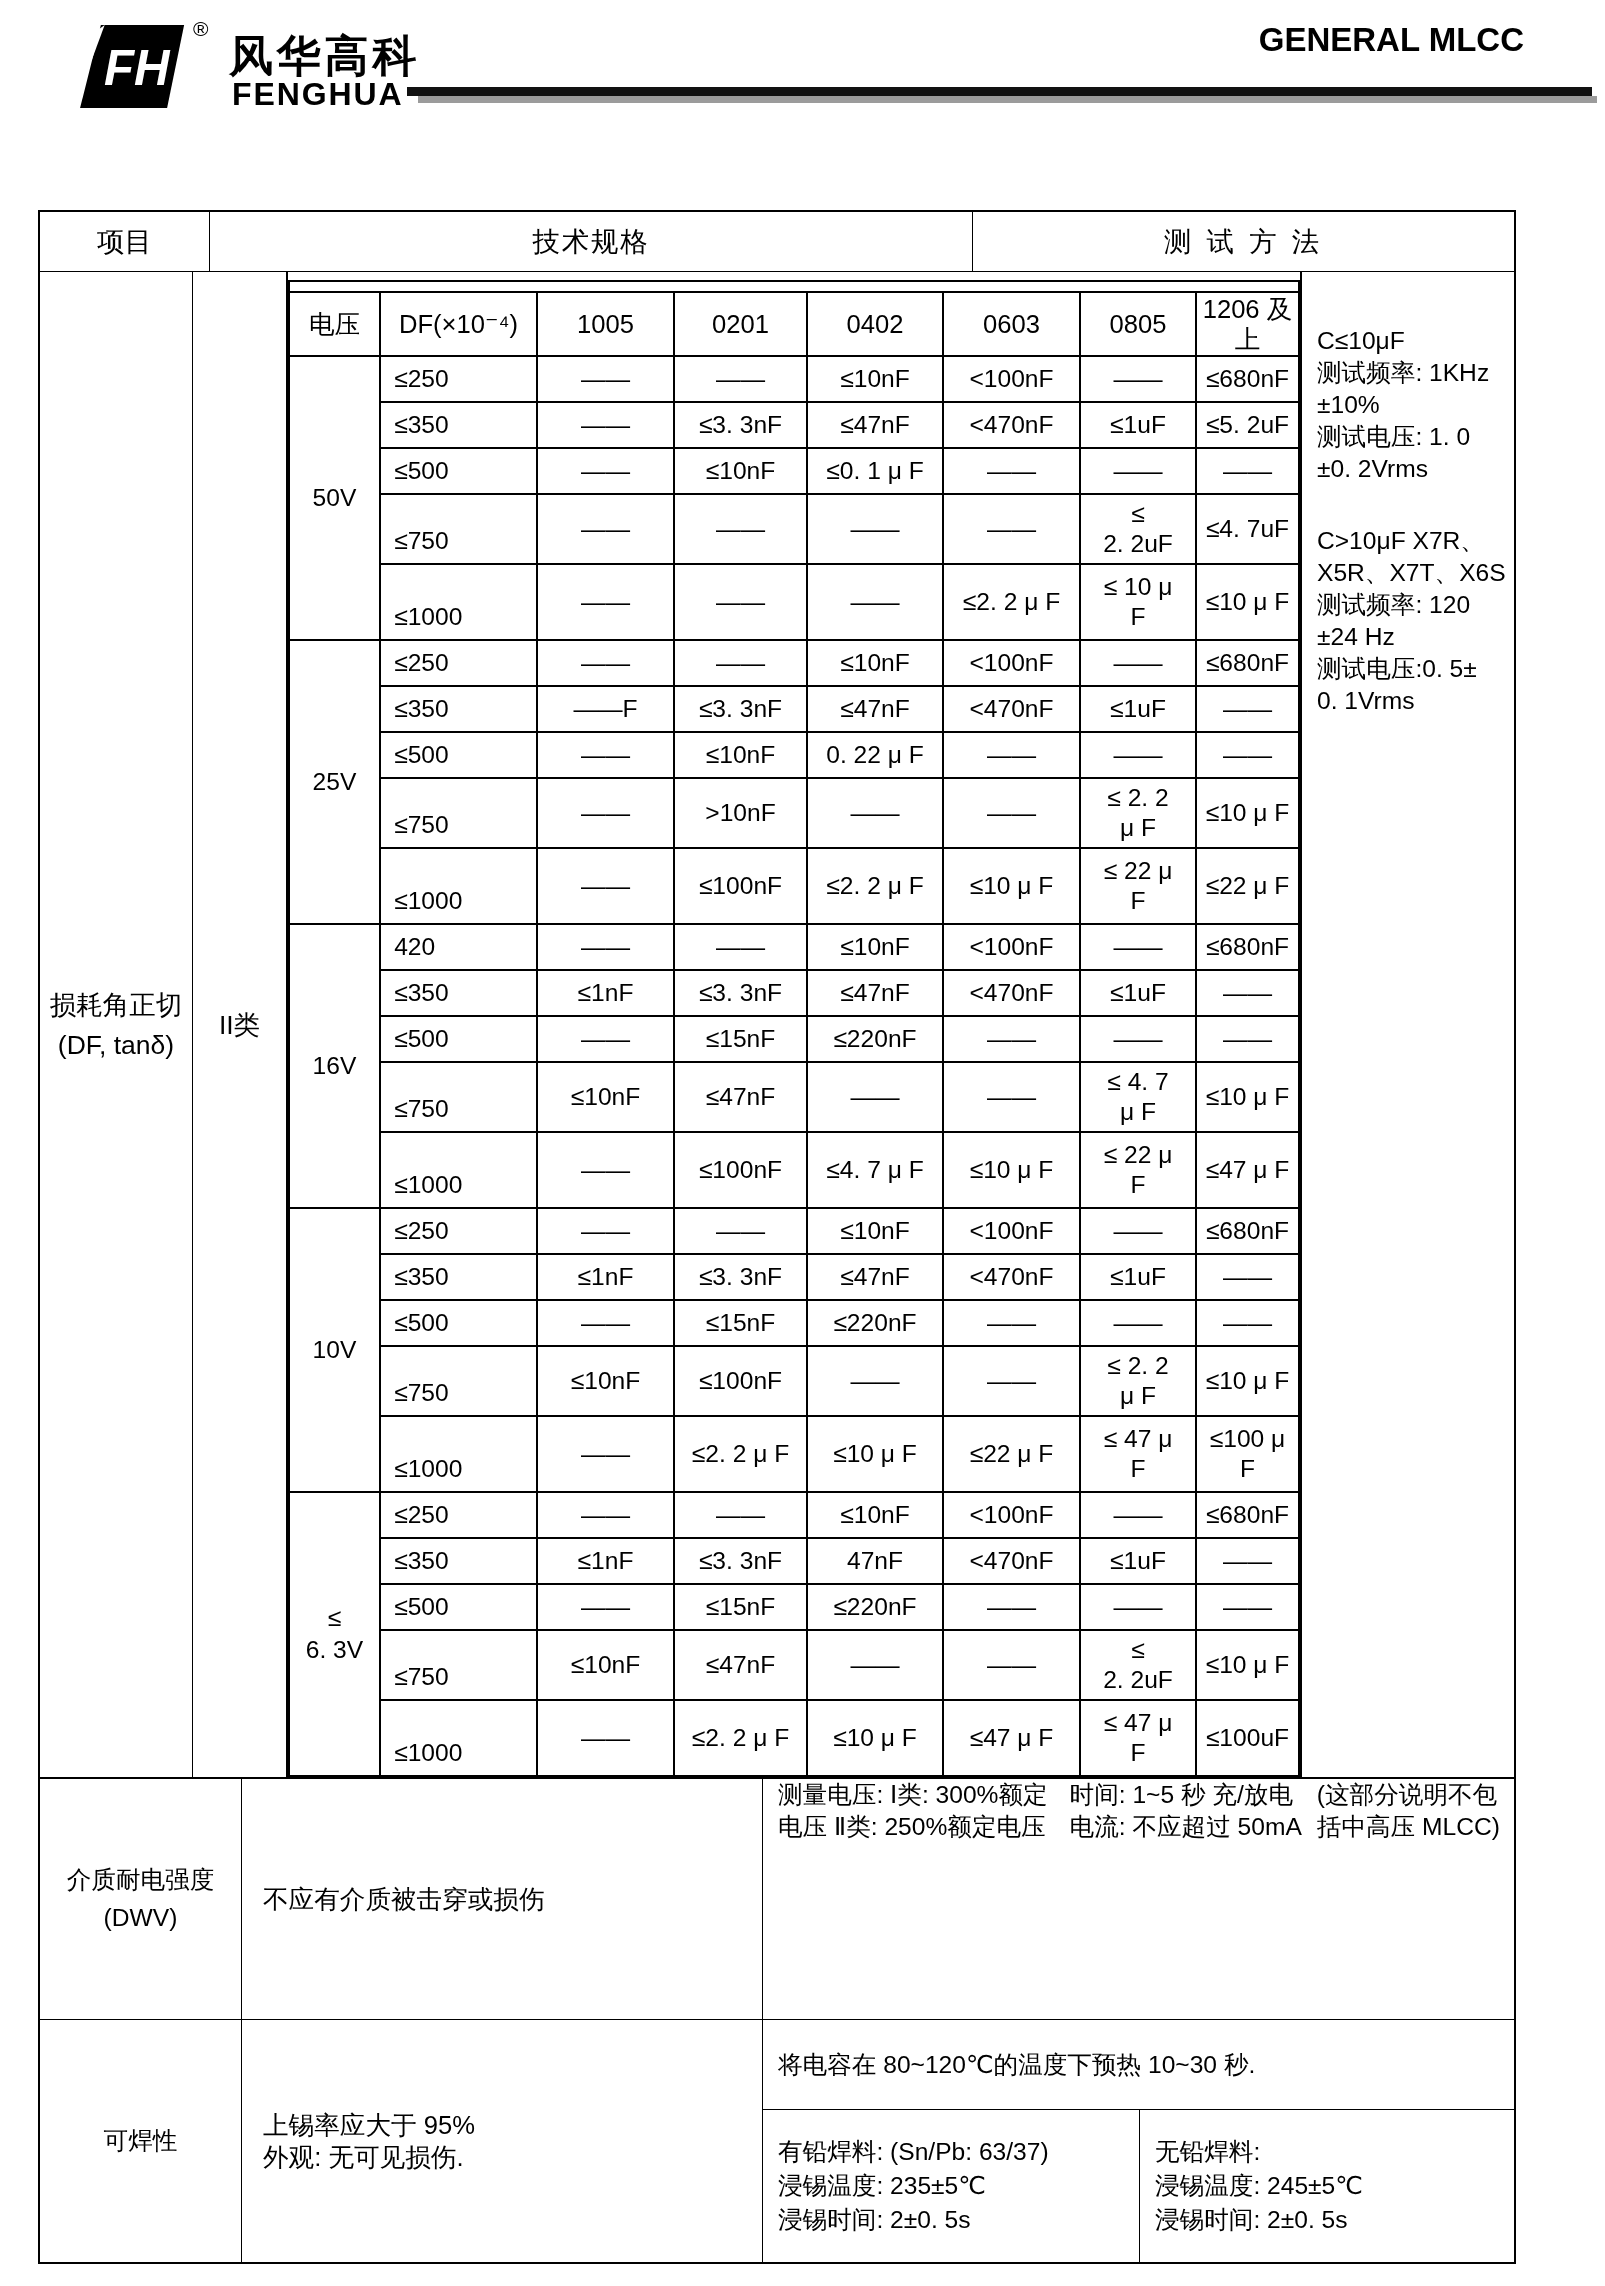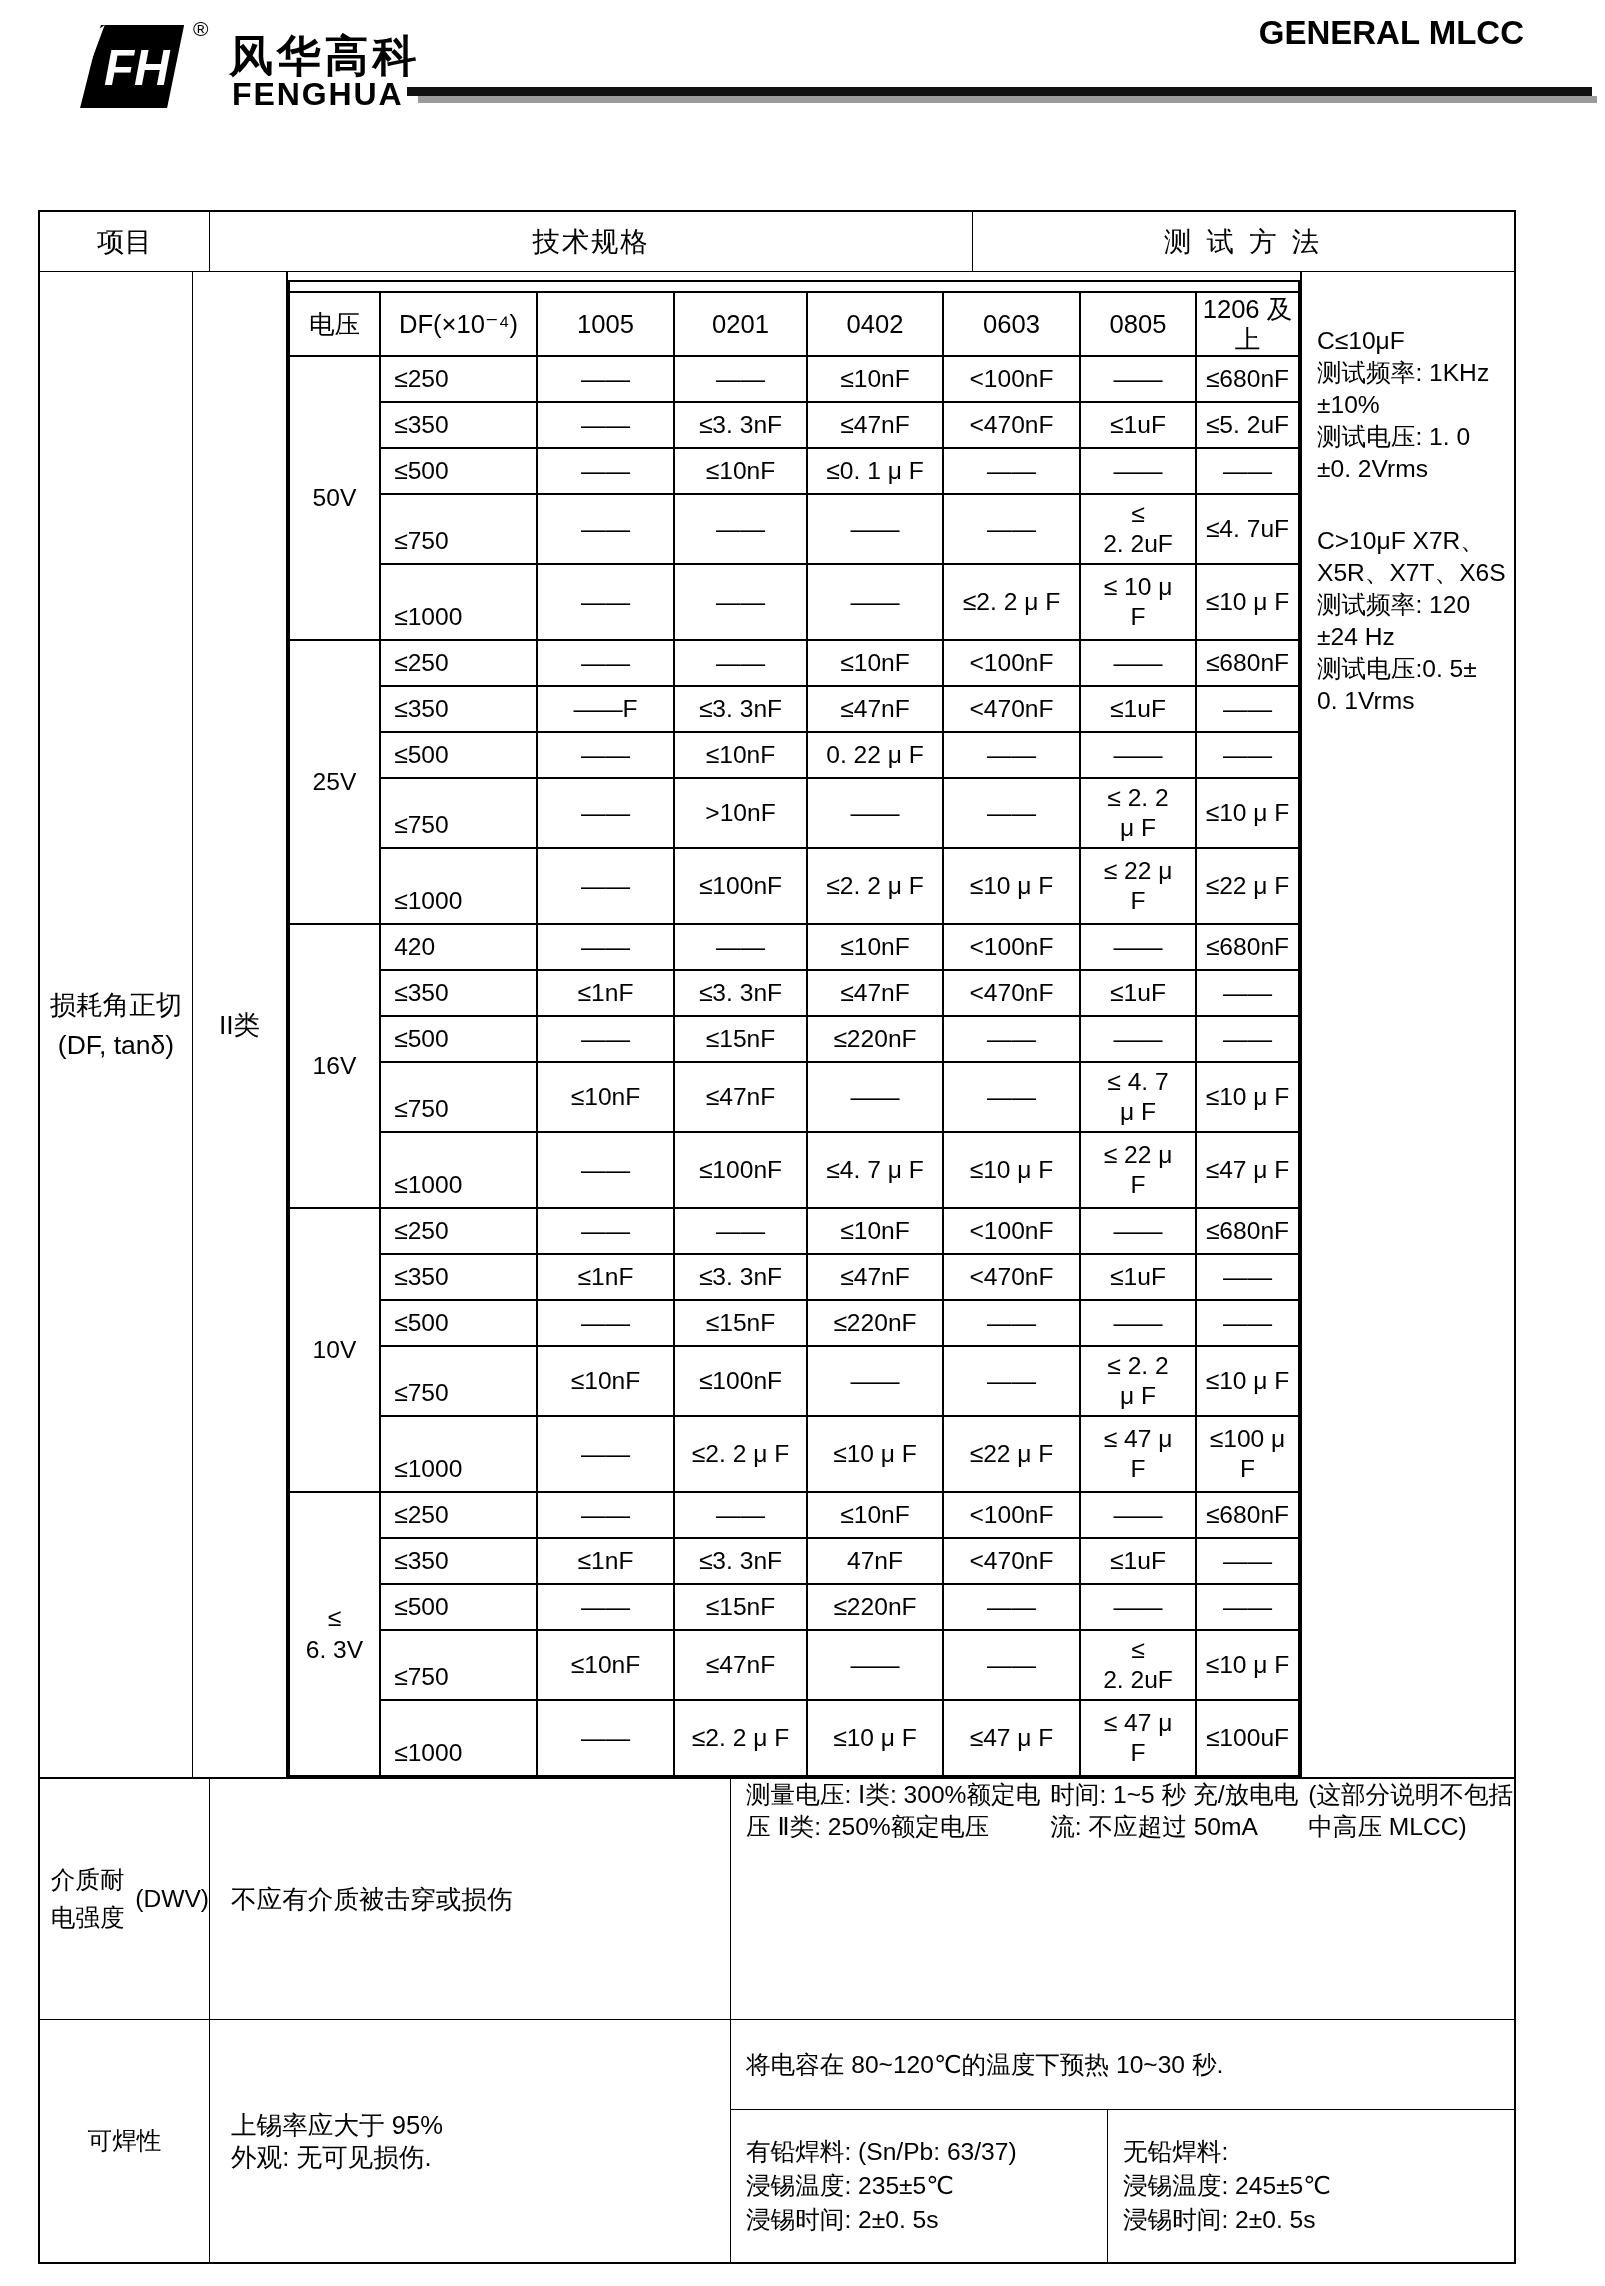--- a/index.html
+++ b/index.html
@@ -5,21 +5,21 @@
   * { margin:0; padding:0; box-sizing:border-box; }
   html,body { background:#e8e8e8; }
   body { font-family:"Liberation Sans","DejaVu Sans",sans-serif; color:#000; }
   .page { position:relative; width:1605px; height:2286px; background:#ffffff; overflow:hidden; }
 
   
   .brand-logo { position:absolute; left:78px; top:23px; width:112px; height:87px; }
   .reg-mark { position:absolute; left:193px; top:17px; font-size:21px; }
   .brand-cn { position:absolute; left:229px; top:26.5px; font-size:44px; font-weight:bold; letter-spacing:3.8px; }
   .brand-en { position:absolute; left:232px; top:76px; font-size:32px; font-weight:bold; letter-spacing:1.9px; }
-  .doc-title { position:absolute; top:14px; right:81px; font-size:33px; font-weight:bold; }
+  .doc-title { position:absolute; top:21px; right:81px; font-size:33px; font-weight:bold; }
   .rule-black { position:absolute; left:407px; top:87px; width:1185px; height:8.5px; }
   .rule-gray  { position:absolute; left:418px; top:96px; width:1179px; height:6.6px; }
 
   
   .outer { position:absolute; left:38px; top:210px; width:1478px; height:2054px;
            border:2.8px solid #000; display:flex; flex-direction:column; }
   .cc { display:flex; align-items:center; justify-content:center; text-align:center; }
 
   .hdr-row { display:flex; height:60px; border-bottom:1.9px solid #000; flex:none; }
   .h-item   { width:170px; border-right:1.9px solid #000; font-size:27.4px; }
@@ -39,21 +39,21 @@
   td.strip { height:11.4px; }
   tr.ihdr td { height:64px; text-align:center; vertical-align:middle; font-size:25.6px; line-height:30px; }
   tr.rstd { height:46px; } tr.r4 { height:70px; } tr.r5 { height:76px; }
   td.vcell { text-align:center; vertical-align:middle; font-size:25.6px; white-space:pre-line; line-height:32px; }
   td.dfc { text-align:left; vertical-align:middle; padding-left:13.2px; font-size:25.6px; }
   td.dfc.low { vertical-align:bottom; padding-bottom:7.6px; }
   td.val { text-align:center; vertical-align:middle; padding:0.9px 1.9px; white-space:pre-line; line-height:30px; }
 
   
   .dwv-row { display:flex; height:241px; border-bottom:1.9px solid #000; flex:none; }
-  .c-label { width:170px; border-right:1.9px solid #000; flex-direction:row; font-size:24.6px; line-height:38px; }
+  .c-label { width:202px; border-right:1.9px solid #000; flex-direction:column; font-size:24.6px; line-height:38px; }
   .c-spec  { width:521px; border-right:1.9px solid #000; display:flex; align-items:center;
              padding-left:21px; font-size:25.6px; line-height:32px; }
   .c-meth  { flex:1; display:flex; justify-content:flex-start;
              padding-left:15px; font-size:24.6px; line-height:32px; }
 
   
   .sol-row { display:flex; flex:1; }
   .sol-method { flex:1; display:flex; flex-direction:column; }
   .preheat { height:90px; border-bottom:1.9px solid #000; display:flex; align-items:center;
              padding-left:15px; font-size:24.6px; flex:none; }

